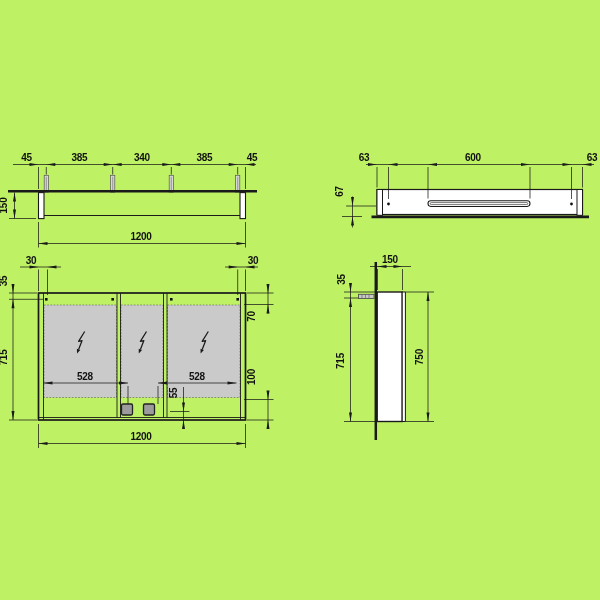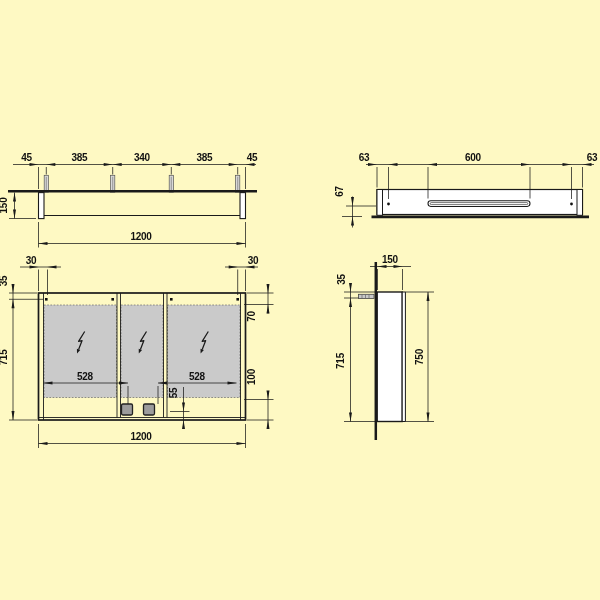--- a/index.html
+++ b/index.html
@@ -1,16 +1,16 @@
 <!DOCTYPE html>
 <html><head>
 <meta charset="utf-8">
 <style>
   html,body{margin:0;padding:0;background:#ffffff;width:600px;height:600px;overflow:hidden;}
-  .stage{width:600px;height:600px;background:#fef9c3;position:relative;}
+  .stage{width:600px;height:600px;background:#bef264;position:relative;}
   svg{display:block;}
   .dim{font:bold 10px "Liberation Sans", sans-serif;fill:#111;letter-spacing:-0.3px;}
   .thin{stroke:#1a1a1a;stroke-width:0.75;fill:none;}
   .edge{stroke:#1a1a1a;fill:none;}
   .ah{fill:#1a1a1a;}
 </style>
 </head>
 <body>
 
 <div class="stage">

